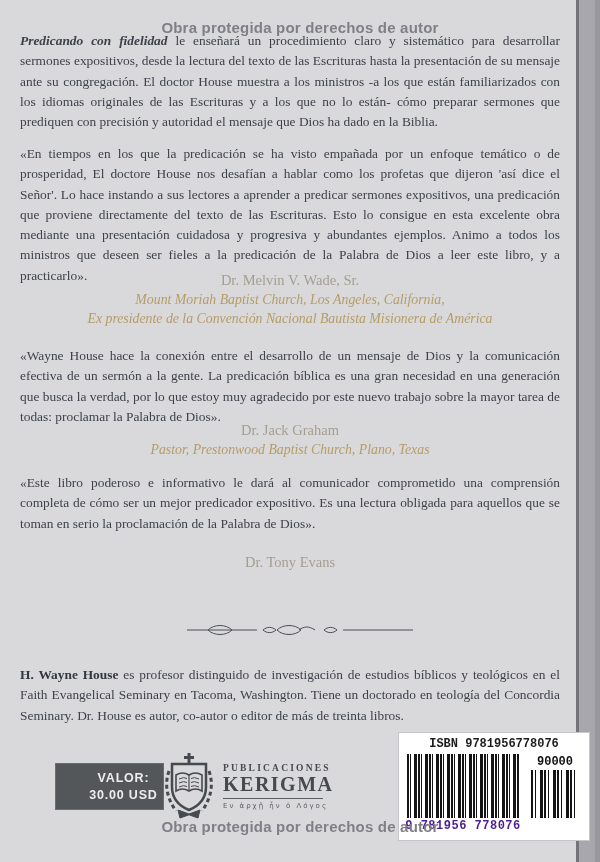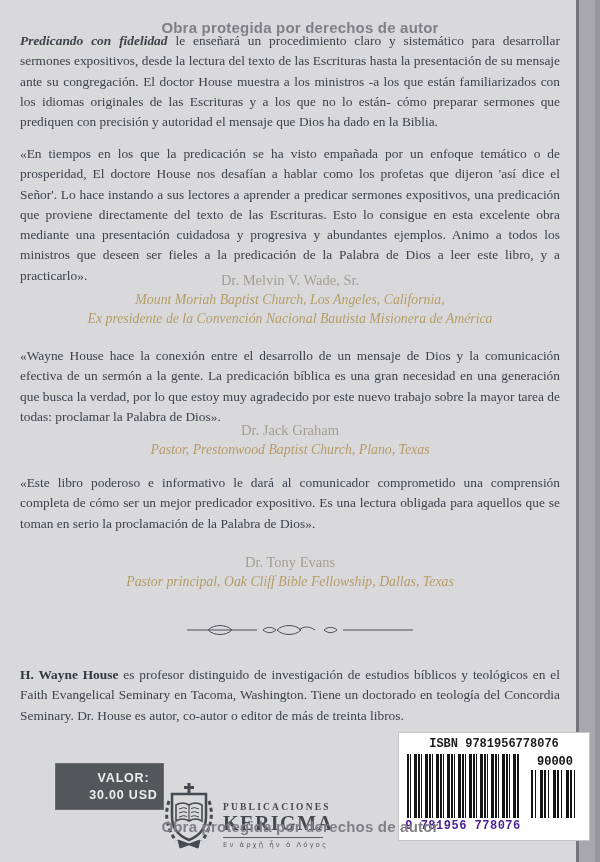--- a/index.html
+++ b/index.html
@@ -16,21 +16,21 @@
   .lead-bi{font-weight:bold;font-style:italic;}
   .lead-b{font-weight:bold;color:#33373e;}
   .attrib{position:absolute;left:20px;width:540px;text-align:center;line-height:19px;z-index:2;}
   .attrib .name{font-size:14.5px;color:#a49e92;}
   .attrib .role{font-size:13.8px;font-style:italic;color:#b59c66;}
   .divider{position:absolute;left:0;width:600px;top:620px;text-align:center;z-index:2;}
   .price-box{position:absolute;left:55px;top:763px;width:79px;height:45px;background:#54575a;
     border:1px solid #6b6e71;display:flex;flex-direction:column;align-items:center;justify-content:center;
     font-family:"Liberation Sans",sans-serif;font-weight:700;font-size:12.5px;letter-spacing:.8px;
     color:#ededee;line-height:17px;z-index:2;padding-left:28px;}
-  .logo{position:absolute;left:163px;top:783px;display:flex;align-items:flex-end;z-index:2;}
+  .logo{position:absolute;left:163px;top:753px;display:flex;align-items:center;z-index:2;}
   .logo-text{margin-left:8px;width:100px;color:#46494e;}
   .logo-top{font-family:"Liberation Serif",serif;font-size:9.5px;letter-spacing:2.2px;font-variant:small-caps;
     font-weight:600;white-space:nowrap;}
   .logo-main{font-family:"Liberation Serif",serif;font-size:20px;font-weight:bold;letter-spacing:1.5px;
     white-space:nowrap;border-bottom:1px solid #5a5d62;padding-bottom:2px;}
   .logo-greek{font-family:"DejaVu Sans",sans-serif;font-size:7px;letter-spacing:2px;color:#5a5d62;
     margin-top:3px;white-space:nowrap;}
   .barcode-panel{position:absolute;left:398px;top:732px;width:190px;height:107px;background:#fff;
     border:1px solid #c6c6ca;z-index:10;}
   .isbn-label{position:absolute;left:0;top:4px;width:100%;text-align:center;
@@ -64,21 +64,20 @@
 
   <div class="para" style="top:346px">«Wayne House hace la conexión entre el desarrollo de un mensaje de Dios y la comunicación efectiva de un sermón a la gente. La predicación bíblica es una gran necesidad en una generación que busca la verdad, por lo que estoy muy agradecido por este nuevo trabajo sobre la mayor tarea de todas: proclamar la Palabra de Dios».</div>
   <div class="attrib" style="top:421px">
     <div class="name">Dr. Jack Graham</div>
     <div class="role">Pastor, Prestonwood Baptist Church, Plano, Texas</div>
   </div>
 
   <div class="para" style="top:473px">«Este libro poderoso e informativo le dará al comunicador comprometido una comprensión completa de cómo ser un mejor predicador expositivo. Es una lectura obligada para aquellos que se toman en serio la proclamación de la Palabra de Dios».</div>
   <div class="attrib" style="top:553px">
     <div class="name">Dr. Tony Evans</div>
-    <div class="role">Pastor principal, Oak Cliff Bible Fellowship, Dallas, Texas</div>
   </div>
 
   <div class="divider">
     <svg width="230" height="20" viewBox="0 0 230 20">
       <g stroke="#4a4e55" fill="none" stroke-width="1">
         <line x1="2" y1="10" x2="72" y2="10"></line>
         <line x1="158" y1="10" x2="228" y2="10"></line>
         <path d="M78 10 c4 -3.5 9 -3.5 13 0 c-4 3.5 -9 3.5 -13 0 z"></path>
         <path d="M92 10 c6 -6 18 -6 24 0 c-6 6 -18 6 -24 0 z"></path>
         <path d="M114 10 c5 -4 10 -4 16 0"></path>

